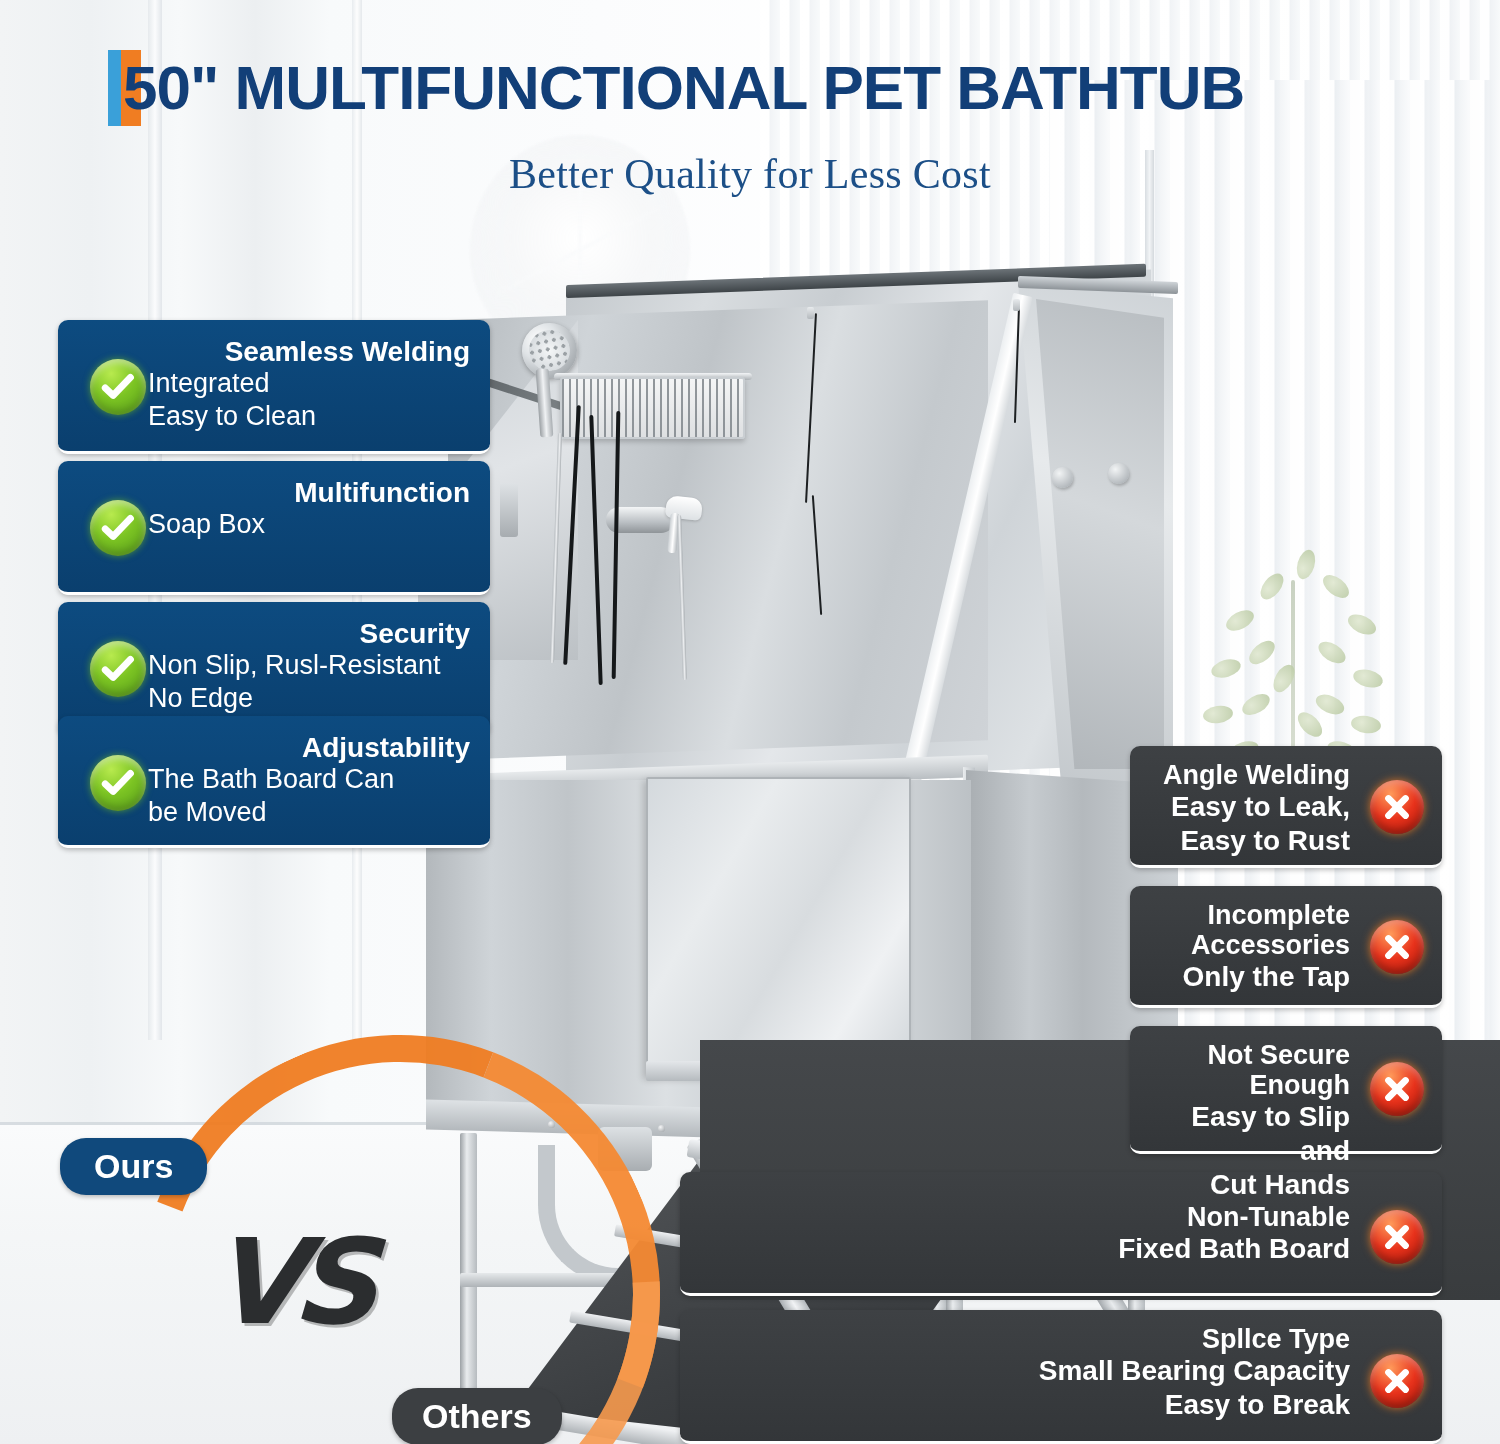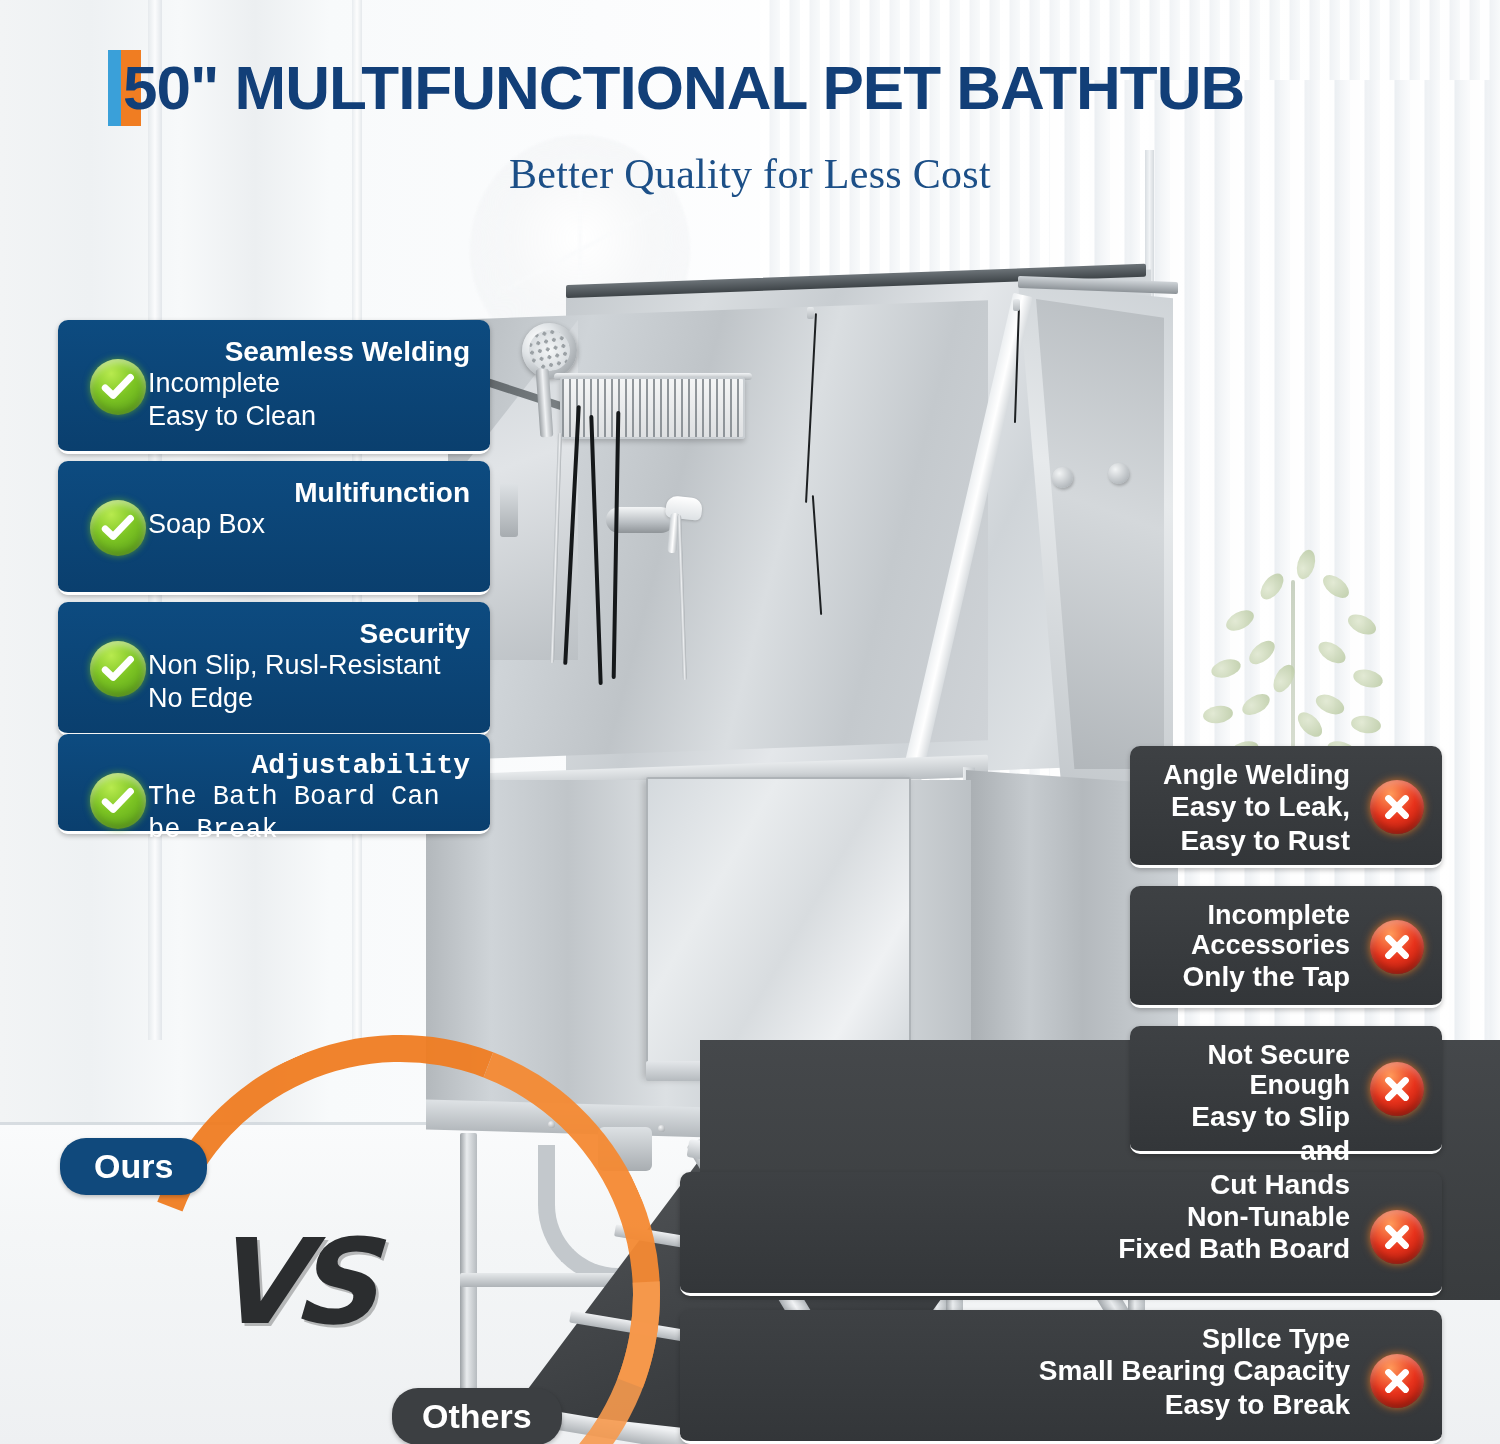--- a/index.html
+++ b/index.html
@@ -545,21 +545,21 @@
     <div class="subtitle">Better Quality for Less Cost</div>
   </div>
 
   <div class="panel-ours" style="top:320px; width:432px; height:134px;">
     <span class="check" style="top:39px;">
       <svg viewBox="0 0 24 24" aria-hidden="true">
           <path d="M3.5 12.6 L8.8 17.6 L20.3 5.6" fill="none" stroke="#ffffff" stroke-width="4.6" stroke-linecap="round" stroke-linejoin="round"></path>
         </svg>
     </span>
     <div class="p-title">Seamless Welding</div>
-    <div class="p-sub">Incomplete</div>
+    <div class="p-sub">Integrated</div>
     <div class="p-sub">Easy to Clean</div>
   </div>
 
   <div class="panel-ours" style="top:461px; width:432px; height:134px;">
     <span class="check" style="top:39px;">
       <svg viewBox="0 0 24 24" aria-hidden="true">
           <path d="M3.5 12.6 L8.8 17.6 L20.3 5.6" fill="none" stroke="#ffffff" stroke-width="4.6" stroke-linecap="round" stroke-linejoin="round"></path>
         </svg>
     </span>
     <div class="p-title">Multifunction</div>
@@ -570,29 +570,29 @@
     <span class="check" style="top:39px;">
       <svg viewBox="0 0 24 24" aria-hidden="true">
           <path d="M3.5 12.6 L8.8 17.6 L20.3 5.6" fill="none" stroke="#ffffff" stroke-width="4.6" stroke-linecap="round" stroke-linejoin="round"></path>
         </svg>
     </span>
     <div class="p-title">Security</div>
     <div class="p-sub">Non Slip, Rusl-Resistant</div>
     <div class="p-sub">No Edge</div>
   </div>
 
-  <div class="panel-ours" style="top:734px; width:432px; height:100px;font-family:Liberation Mono, monospace;">
+  <div class="panel-ours" style="top:716px; width:432px; height:132px;">
     <span class="check" style="top:39px;">
       <svg viewBox="0 0 24 24" aria-hidden="true">
           <path d="M3.5 12.6 L8.8 17.6 L20.3 5.6" fill="none" stroke="#ffffff" stroke-width="4.6" stroke-linecap="round" stroke-linejoin="round"></path>
         </svg>
     </span>
     <div class="p-title">Adjustability</div>
     <div class="p-sub">The Bath Board Can</div>
-    <div class="p-sub">be Break</div>
+    <div class="p-sub">be Moved</div>
   </div>
 
 
   <div class="panel-others" style="top:746px; width:312px; height:122px;">
     <span class="cross" style="top:34px;">
       <svg viewBox="0 0 24 24" aria-hidden="true">
           <path d="M5.6 5.6 L18.4 18.4 M18.4 5.6 L5.6 18.4" fill="none" stroke="#ffffff" stroke-width="5" stroke-linecap="round"></path>
         </svg>
     </span>
     <div class="p-title">Angle Welding</div>

